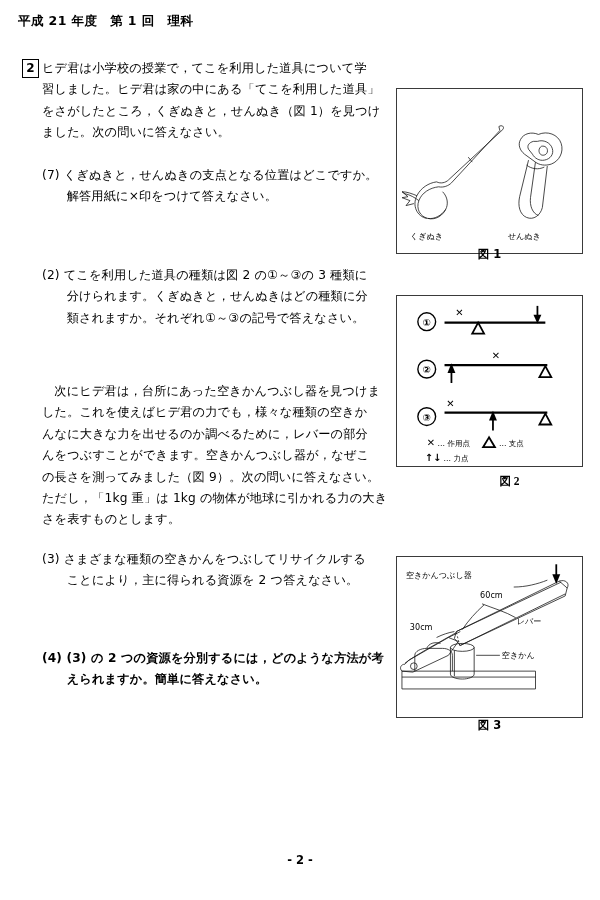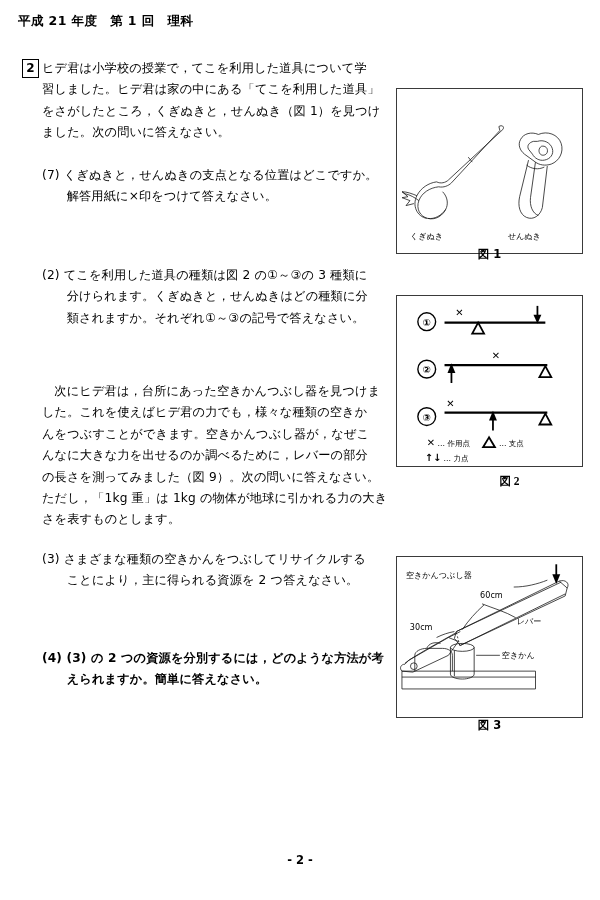--- a/index.html
+++ b/index.html
@@ -153,22 +153,22 @@
 
   <div class="tblock" id="q2-block">
     <span class="ln">(2) てこを利用した道具の種類は図 2 の①～③の 3 種類に</span>
     <span class="ln">　　分けられます。くぎぬきと，せんぬきはどの種類に分</span>
     <span class="ln">　　類されますか。それぞれ①～③の記号で答えなさい。</span>
   </div>
 
   <div class="tblock" id="mid-block">
     <span class="ln">　次にヒデ君は，台所にあった空きかんつぶし器を見つけま</span>
     <span class="ln">した。これを使えばヒデ君の力でも，様々な種類の空きか</span>
+    <span class="ln">んなに大きな力を出せるのか調べるために，レバーの部分</span>
     <span class="ln">んをつぶすことができます。空きかんつぶし器が，なぜこ</span>
-    <span class="ln">んなに大きな力を出せるのか調べるために，レバーの部分</span>
     <span class="ln">の長さを測ってみました（図 9）。次の問いに答えなさい。</span>
     <span class="ln">ただし，「1kg 重」は 1kg の物体が地球に引かれる力の大き</span>
     <span class="ln">さを表すものとします。</span>
   </div>
 
   <div class="tblock" id="q3-block">
     <span class="ln">(3) さまざまな種類の空きかんをつぶしてリサイクルする</span>
     <span class="ln">　　ことにより，主に得られる資源を 2 つ答えなさい。</span>
   </div>
 

